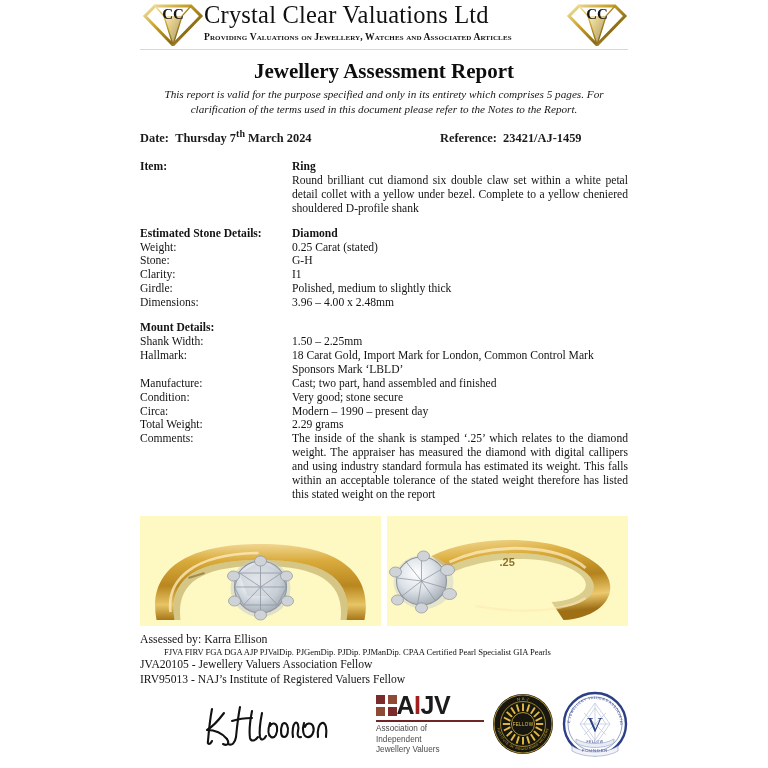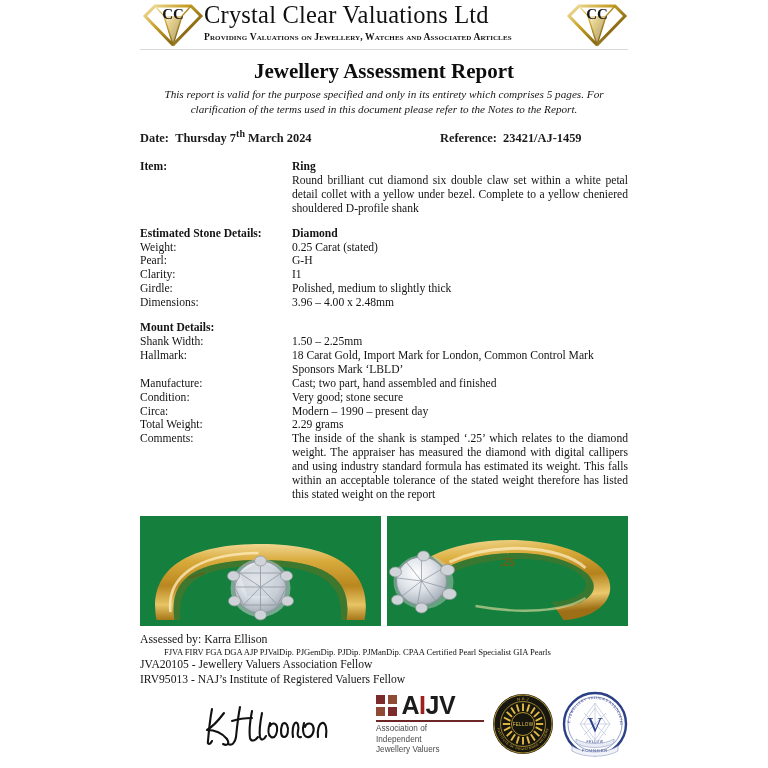--- a/index.html
+++ b/index.html
@@ -136,21 +136,21 @@
     width: 488px;
     height: 110px;
     display: flex;
     gap: 6px;
   }
   .photo {
     position: relative;
     flex: 1 1 0;
     height: 110px;
     overflow: hidden;
-    background: #15803d;
+    background: #fef9c3;
   }
 
   
   .ring-svg { display: block; width: 100%; height: 100%; }
 
   
   .footer {
     margin: 6px 140px 0 140px;
     width: 488px;
     position: relative;
@@ -198,21 +198,20 @@
 
   
   .aijv {
     display: flex;
     flex-direction: column;
     width: 108px;
   }
   .aijv-top {
     display: flex;
     align-items: center;
-    gap: 5px;
   }
   .aijv-squares {
     display: grid;
     grid-template-columns: 9px 9px;
     grid-template-rows: 9px 9px;
     gap: 2.5px;
   }
   .sq { background: #7b2b2b; }
   .sq.alt { background: #8f4a36; }
   .aijv-word {
@@ -318,21 +317,21 @@
 <div class="section">
   <div class="row">
     <div class="lbl b">Estimated Stone Details:</div>
     <div class="val b">Diamond</div>
   </div>
   <div class="row">
     <div class="lbl">Weight:</div>
     <div class="val">0.25 Carat (stated)</div>
   </div>
   <div class="row">
-    <div class="lbl">Pearl:</div>
+    <div class="lbl">Stone:</div>
     <div class="val">G-H</div>
   </div>
   <div class="row">
     <div class="lbl">Clarity:</div>
     <div class="val">I1</div>
   </div>
   <div class="row">
     <div class="lbl">Girdle:</div>
     <div class="val">Polished, medium to slightly thick</div>
   </div>

